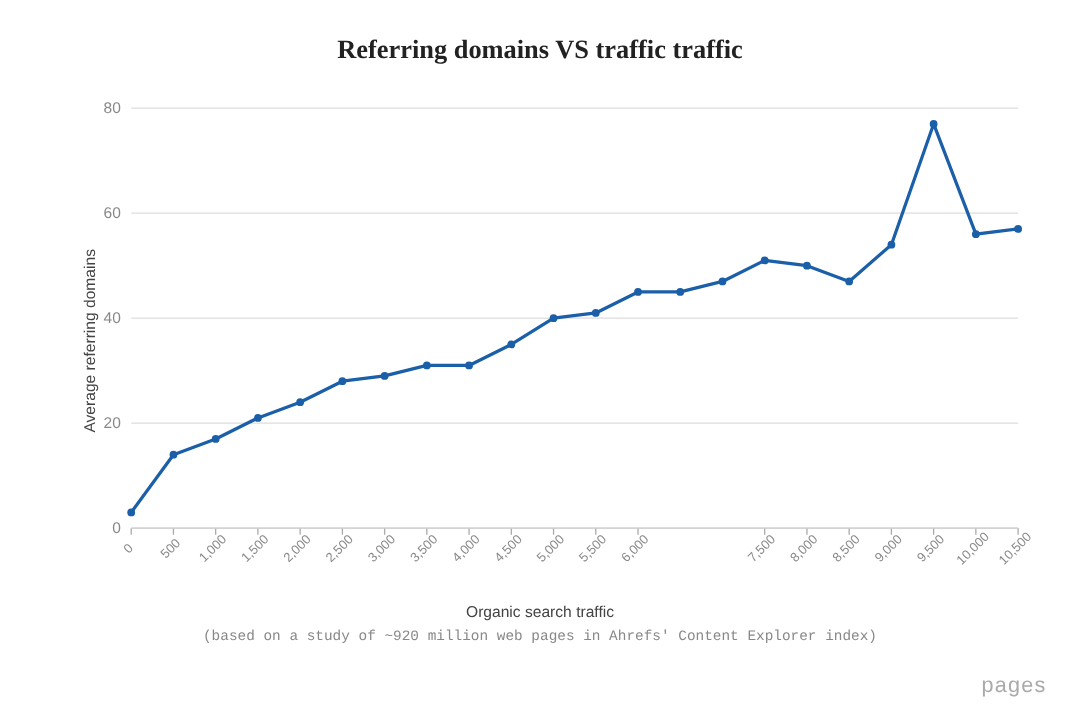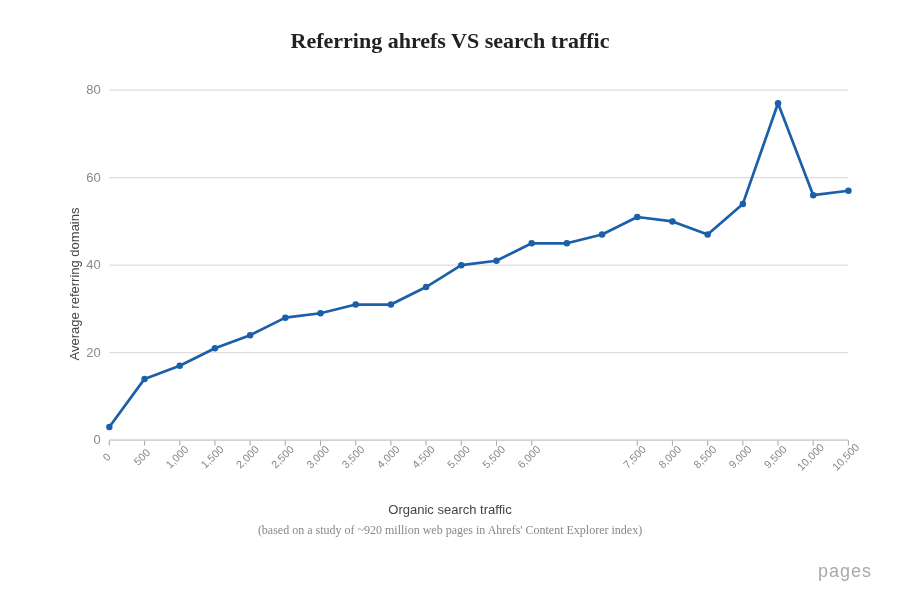--- a/index.html
+++ b/index.html
@@ -46,21 +46,21 @@
       font-size: 13px;
       color: #444;
       margin-top: 8px;
       font-family: Arial, sans-serif;
       text-align: center;
     }
     .footnote {
       font-size: 12px;
       color: #888;
       margin-top: 6px;
-      font-family: Liberation Serif, serif;
+      font-family: Liberation Mono, monospace;
       text-align: center;
     }
     .ahrefs-logo {
       position: absolute;
       bottom: 18px;
       right: 28px;
       font-size: 18px;
       color: #aaa;
       font-family: Arial, sans-serif;
       font-weight: 300;
@@ -68,21 +68,21 @@
     }
     svg.chart-svg {
       width: 100%;
       height: 100%;
     }
   </style>
 </head>
 <body>
 
 <div class="container">
-  <div class="chart-title">Referring ahrefs VS search traffic</div>
+  <div class="chart-title">Referring domains VS traffic traffic</div>
 
   <div style="position:relative; margin-top:10px;">
     <div class="chart-area">
       <div class="y-axis-label">Average referring domains</div>
       <svg class="chart-svg" viewBox="0 0 760 390" preserveAspectRatio="none" id="main-chart">
 
       <line x1="55" x2="740" y1="340" y2="340" stroke="#ddd" stroke-width="1"></line>
           <text x="47" y="344" text-anchor="end" font-size="12" fill="#888" font-family="Arial, sans-serif">0</text>
           <line x1="55" x2="740" y1="258.75" y2="258.75" stroke="#ddd" stroke-width="1"></line>
           <text x="47" y="262.75" text-anchor="end" font-size="12" fill="#888" font-family="Arial, sans-serif">20</text>

